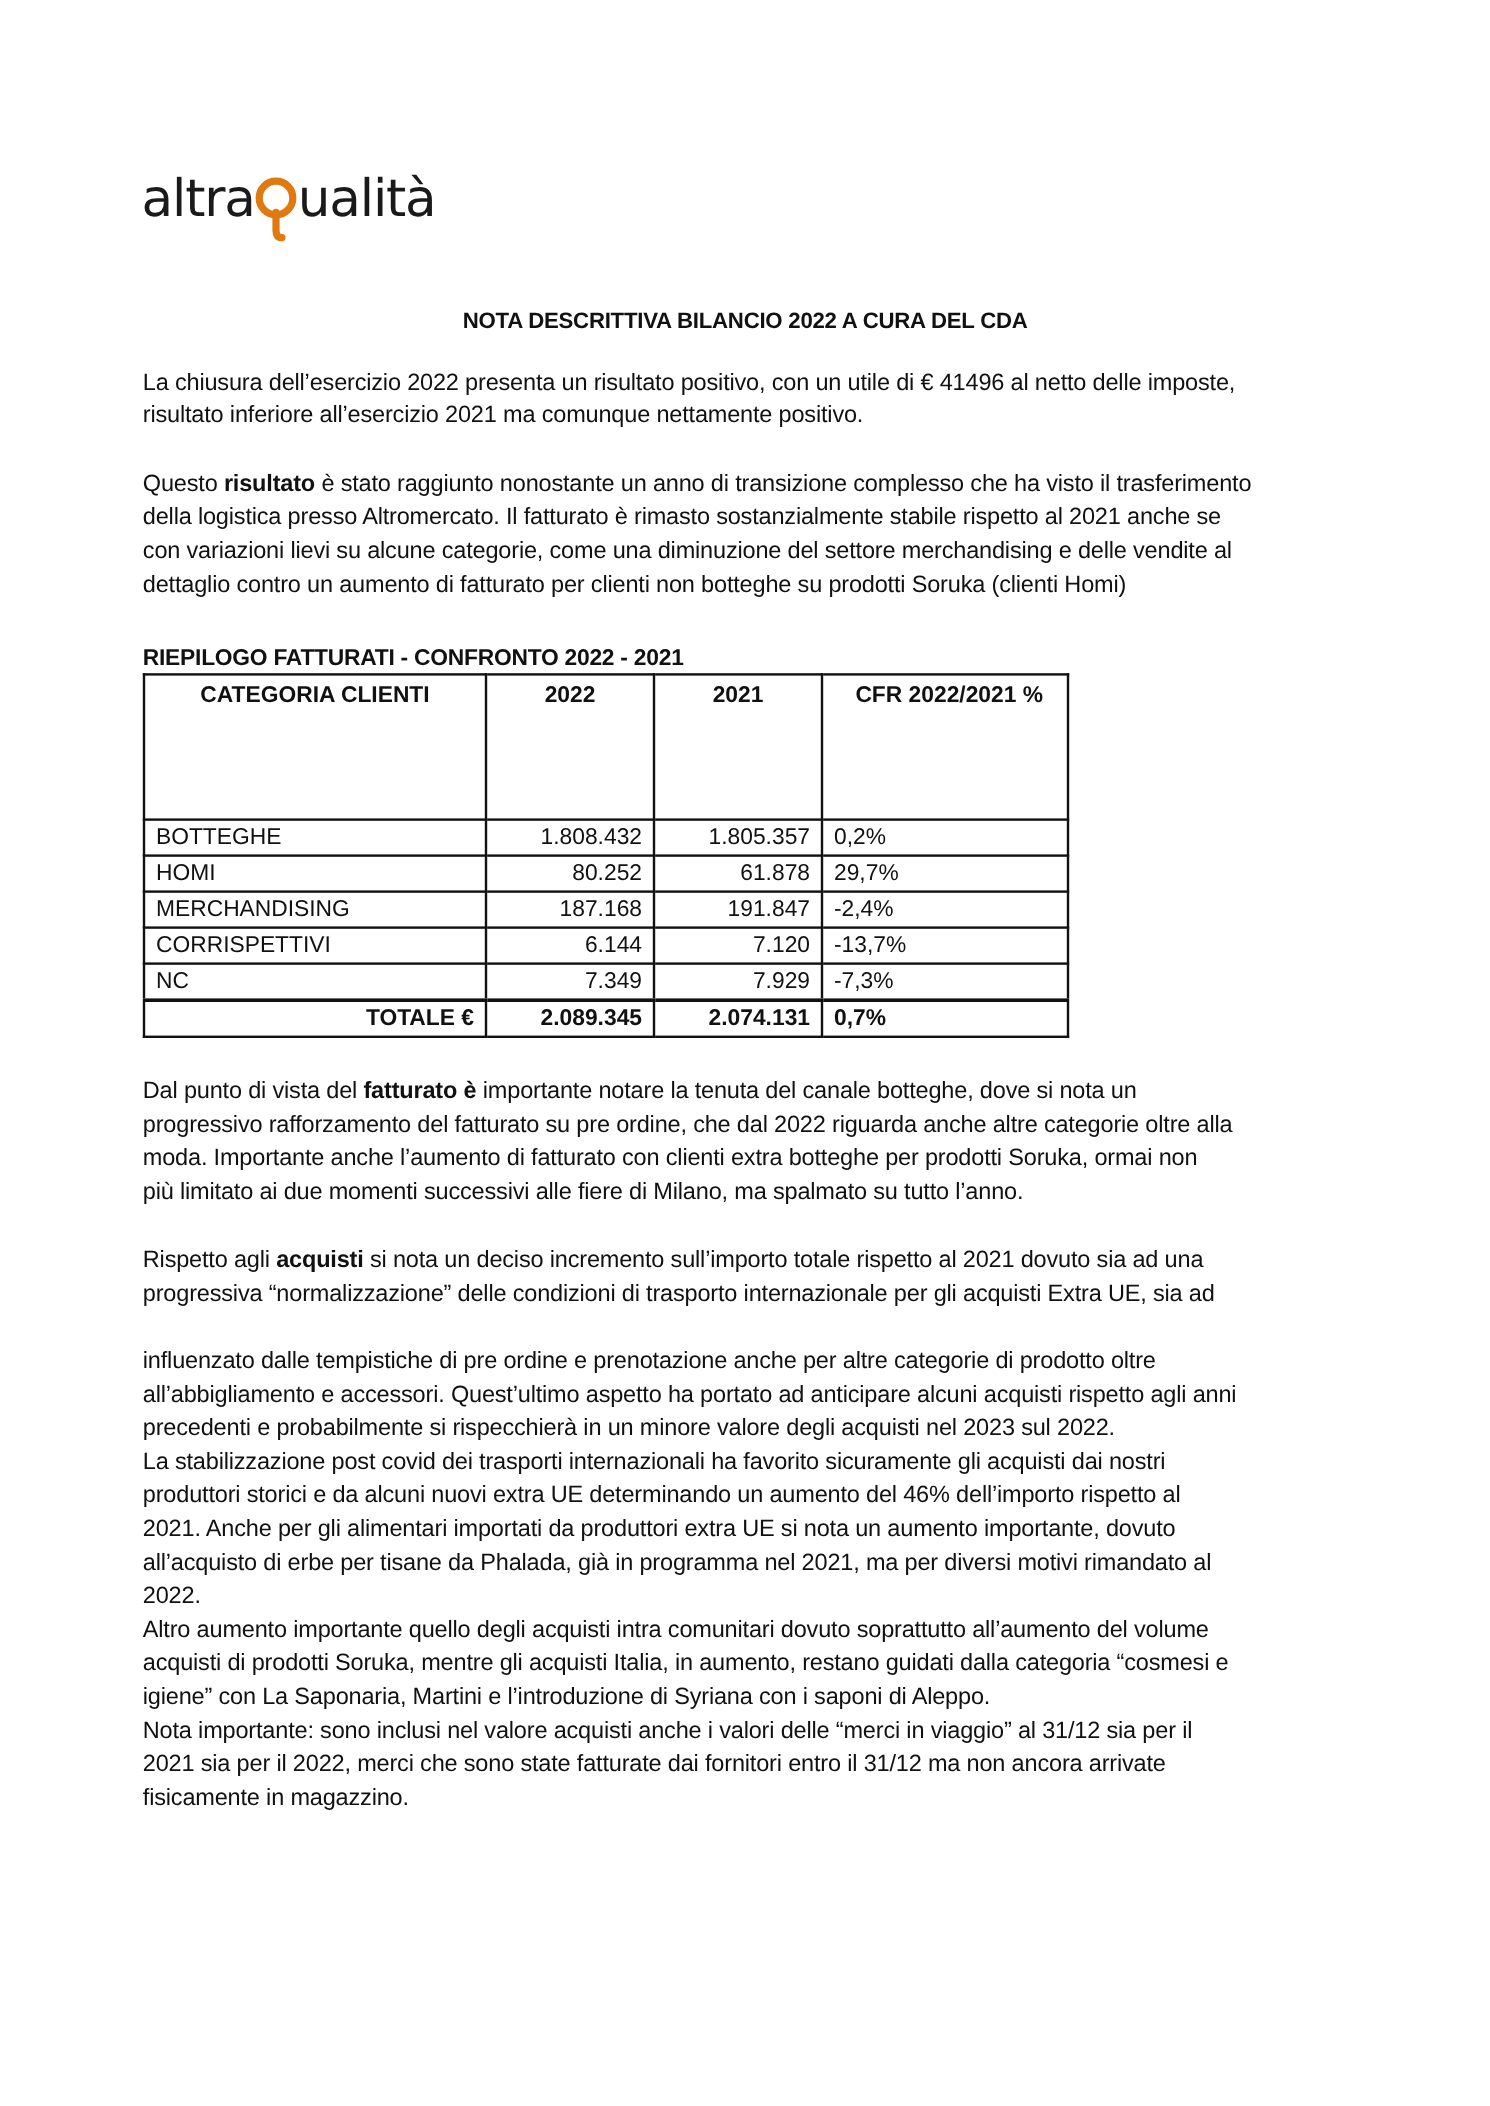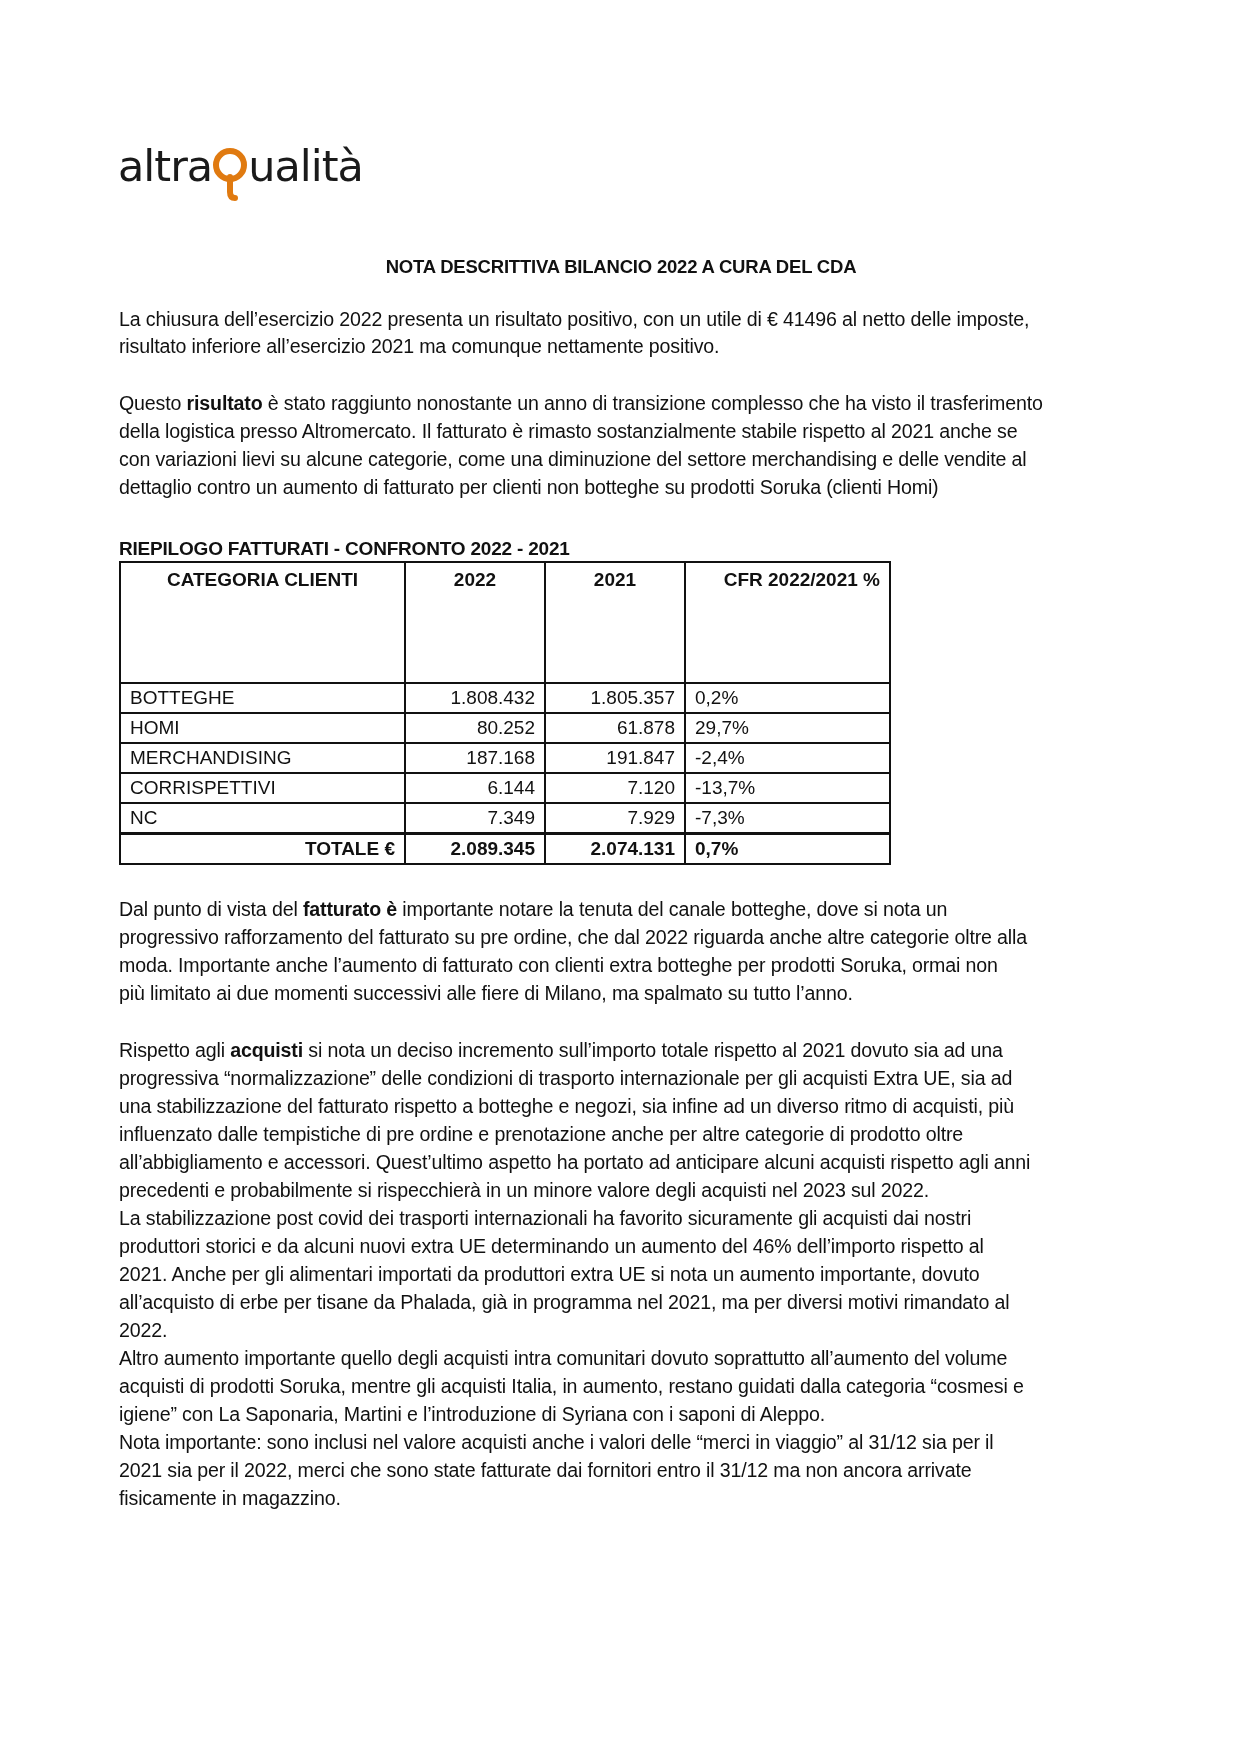--- a/index.html
+++ b/index.html
@@ -51,21 +51,21 @@
   }
   table.sum th { height: 113px; vertical-align: top; font-weight: bold; padding-top: 6px; text-align: center; }
   table.sum td { height: 28px; }
   table.sum .c0 { width: 265px; text-align: left; }
   table.sum .c1 { width: 120px; text-align: right; }
   table.sum .c2 { width: 120px; text-align: right; }
   table.sum .c3 { width: 178px; }
   table.sum tr.total td { font-weight: bold; border-top-width: 3px; }
   table.sum tr.total td.c0 { text-align: right; margin-left: 36px; }
   table.sum th.c0, table.sum th.c1, table.sum th.c2 { text-align: center; }
-  table.sum th.c3 { text-align: right; padding-left: 16px; }
+  table.sum th.c3 { text-align: center; padding-left: 16px; }
 </style>
 </head>
 <body>
 
 <div class="page">
 
   <div class="logo">
     <span>altra</span>
     <span class="q">
       <svg width="34" height="52" viewBox="0 0 34 52">
@@ -141,21 +141,20 @@
     <span>Dal punto di vista del </span><span class="b">fatturato è</span><span> importante notare la tenuta del canale botteghe, dove si nota un</span>
   </div>
   <div class="line" style="top:928px">progressivo rafforzamento del fatturato su pre ordine, che dal 2022 riguarda anche altre categorie oltre alla</div>
   <div class="line" style="top:984px">più limitato ai due momenti successivi alle fiere di Milano, ma spalmato su tutto l’anno.</div>
   <div class="line" style="top:956px">moda. Importante anche l’aumento di fatturato con clienti extra botteghe per prodotti Soruka, ormai non</div>
 
   <div class="line" style="top:1041px">
     <span>Rispetto agli </span><span class="b">acquisti</span><span> si nota un deciso incremento sull’importo totale rispetto al 2021 dovuto sia ad una</span>
   </div>
   <div class="line" style="top:1069px">progressiva “normalizzazione” delle condizioni di trasporto internazionale per gli acquisti Extra UE, sia ad</div>
-  <div class="line" style="top:1097px">una stabilizzazione del fatturato rispetto a botteghe e negozi, sia infine ad un diverso ritmo di acquisti, più</div>
   <div class="line" style="top:1125px">influenzato dalle tempistiche di pre ordine e prenotazione anche per altre categorie di prodotto oltre</div>
   <div class="line" style="top:1153px">all’abbigliamento e accessori. Quest’ultimo aspetto ha portato ad anticipare alcuni acquisti rispetto agli anni</div>
   <div class="line" style="top:1181px">precedenti e probabilmente si rispecchierà in un minore valore degli acquisti nel 2023 sul 2022.</div>
   <div class="line" style="top:1209px">La stabilizzazione post covid dei trasporti internazionali ha favorito sicuramente gli acquisti dai nostri</div>
   <div class="line" style="top:1237px">produttori storici e da alcuni nuovi extra UE determinando un aumento del 46% dell’importo rispetto al</div>
   <div class="line" style="top:1265px">2021. Anche per gli alimentari importati da produttori extra UE si nota un aumento importante, dovuto</div>
   <div class="line" style="top:1293px">all’acquisto di erbe per tisane da Phalada, già in programma nel 2021, ma per diversi motivi rimandato al</div>
   <div class="line" style="top:1321px">2022.</div>
   <div class="line" style="top:1349px">Altro aumento importante quello degli acquisti intra comunitari dovuto soprattutto all’aumento del volume</div>
   <div class="line" style="top:1377px">acquisti di prodotti Soruka, mentre gli acquisti Italia, in aumento, restano guidati dalla categoria “cosmesi e</div>

